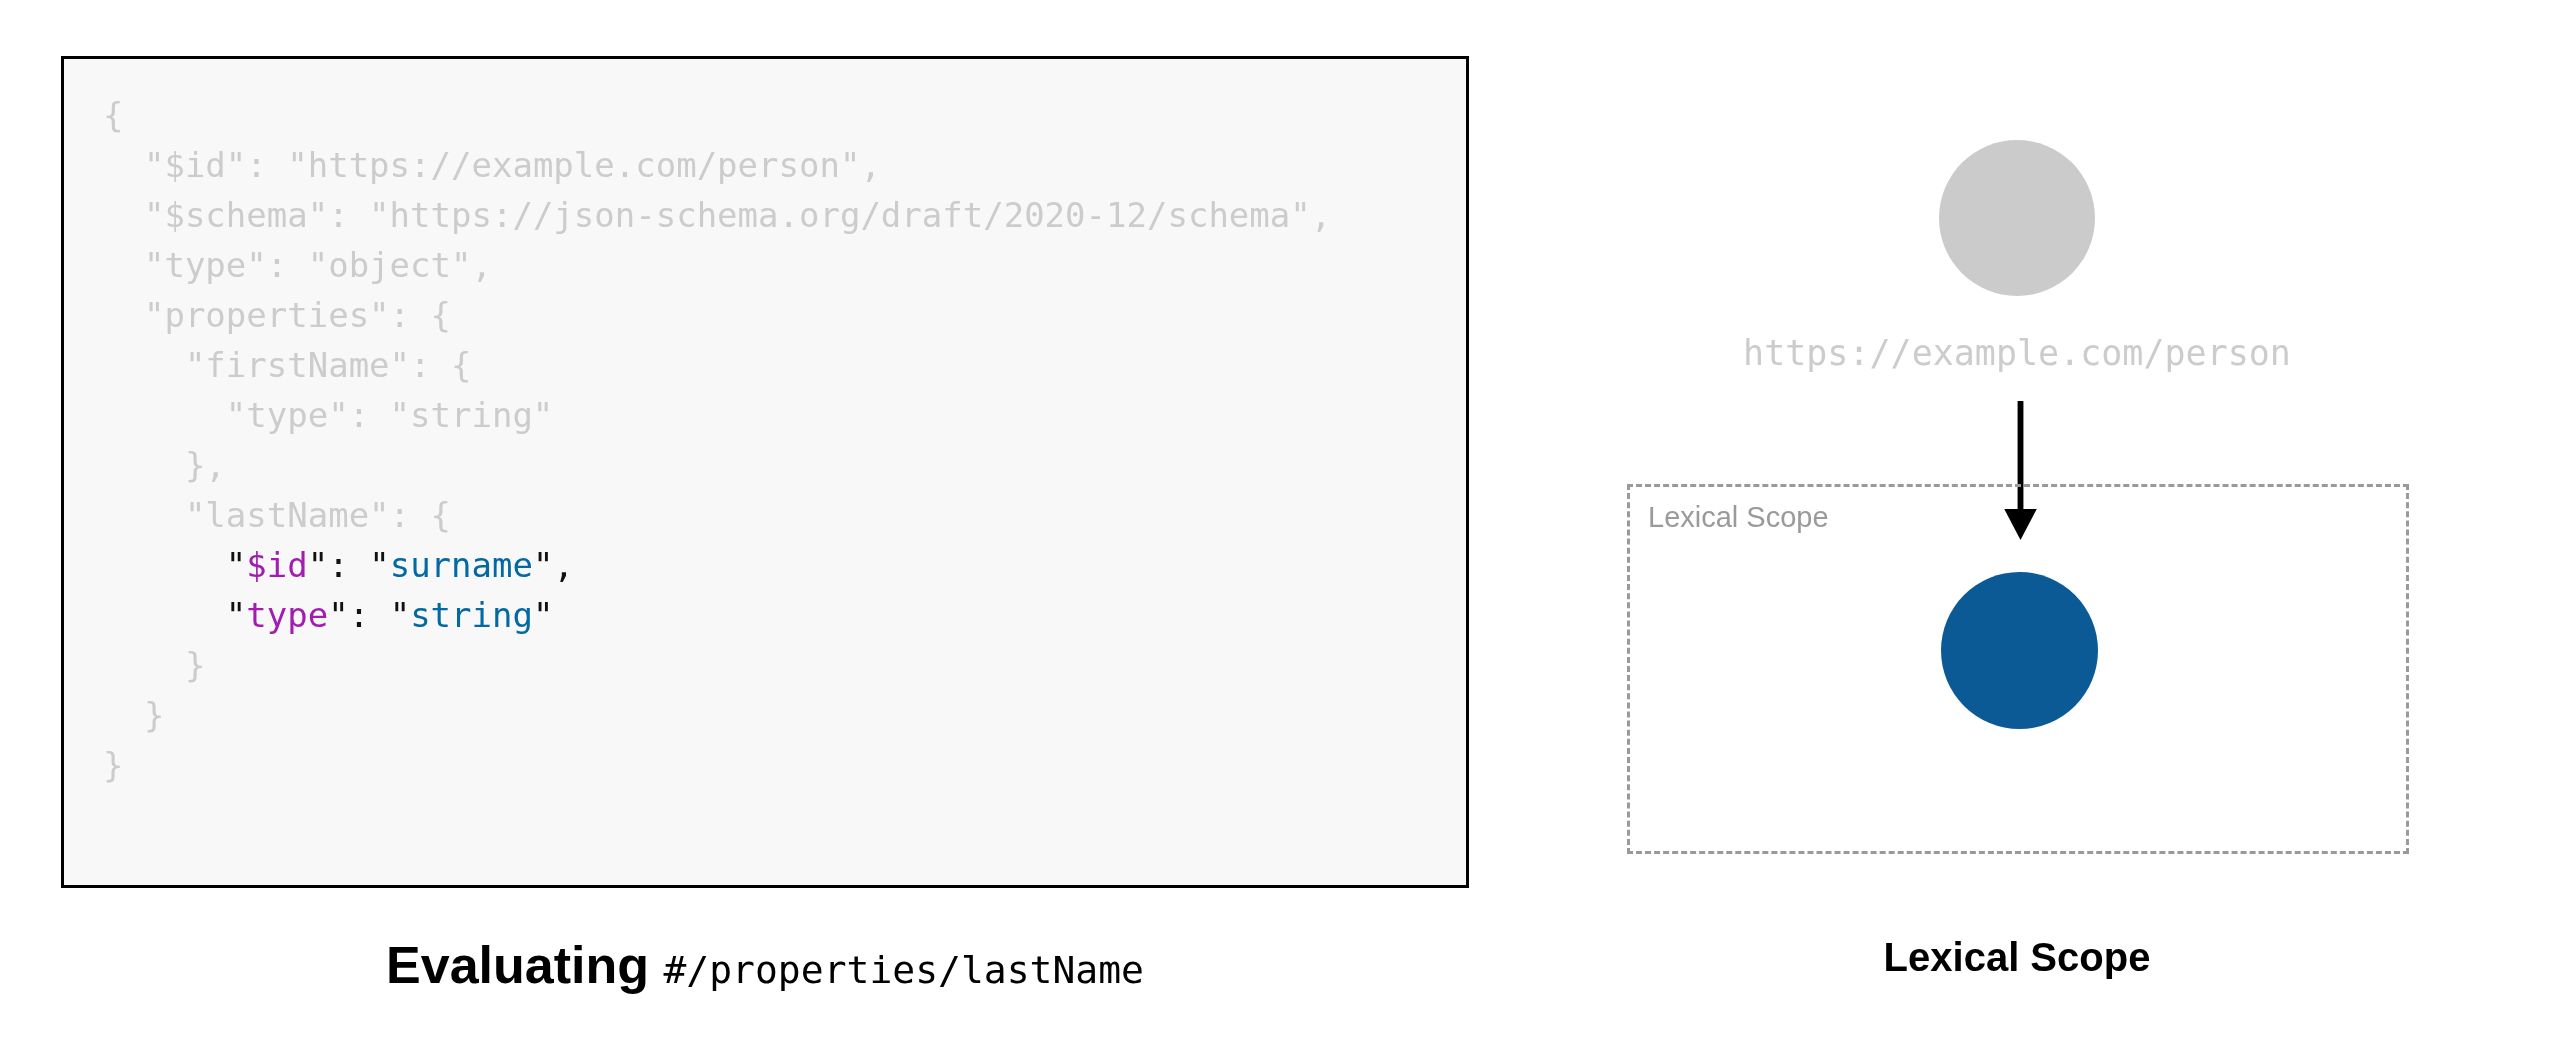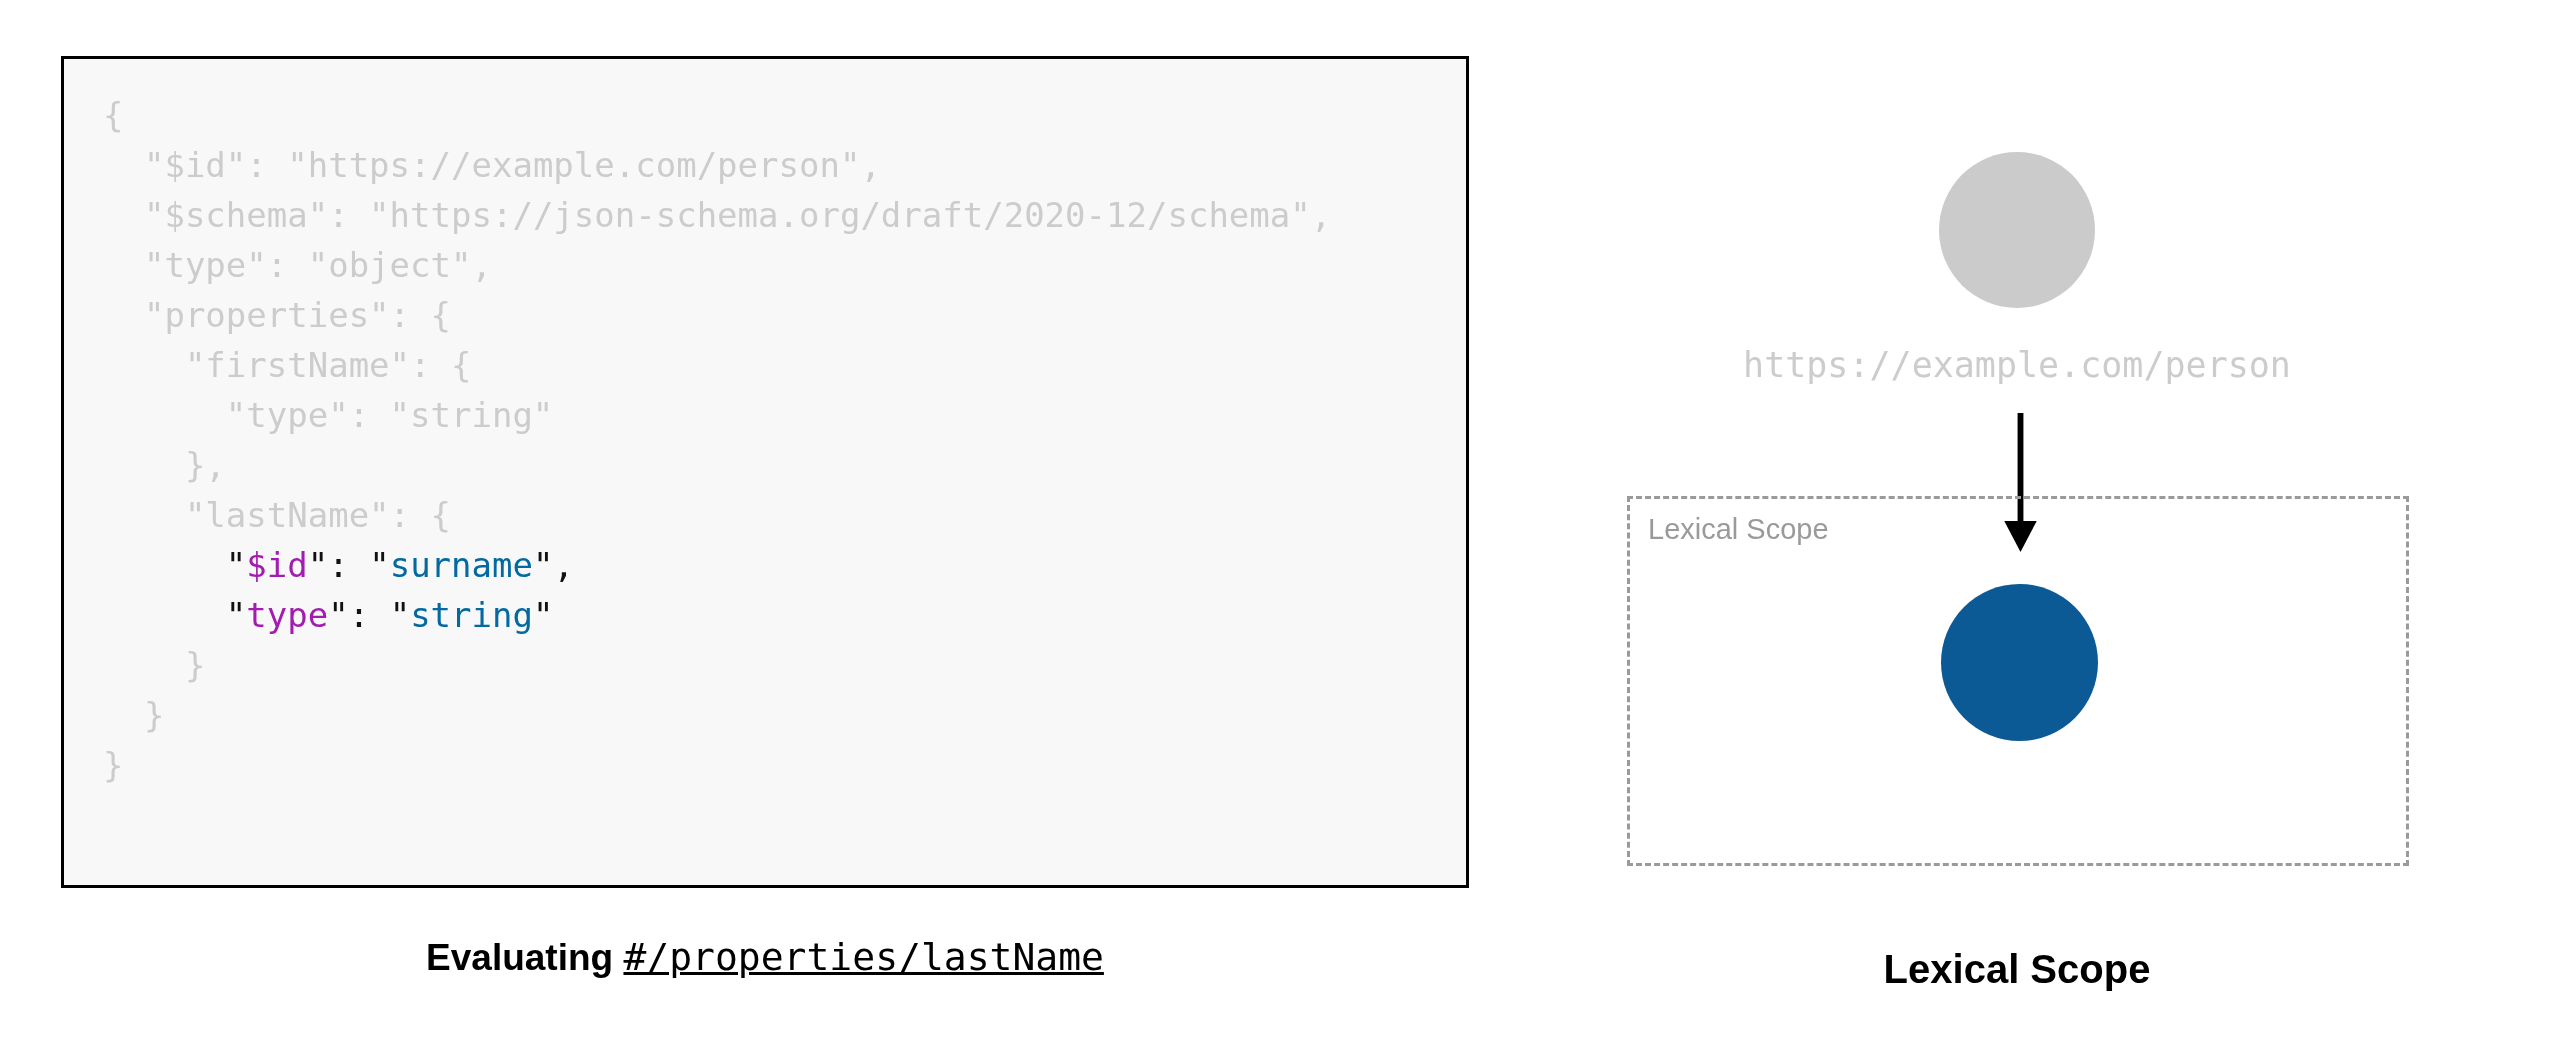--- a/index.html
+++ b/index.html
@@ -48,36 +48,35 @@
     position: absolute;
     left: 61px;
     top: 935px;
     width: 1408px;
     text-align: center;
     white-space: nowrap;
   }
   #code-caption .cap-bold {
     font-family: "Liberation Sans", sans-serif;
     font-weight: bold;
-    font-size: 37px;
+    font-size: 52px;
     color: #000000;
   }
   #code-caption .cap-mono {
     font-family: "DejaVu Sans Mono", "Liberation Mono", monospace;
     font-weight: normal;
     font-size: 38px;
     color: #000000;
-    text-decoration: underline;
   }
 
   
   #diagram-panel {
     position: absolute;
     left: 1546px;
-    top: 12px;
+    top: 0;
     width: 1030px;
     height: 915px;
   }
 
   #outer-node-circle {
     position: absolute;
     left: 393px;
     top: 140px;
     width: 156px;
     height: 156px;

